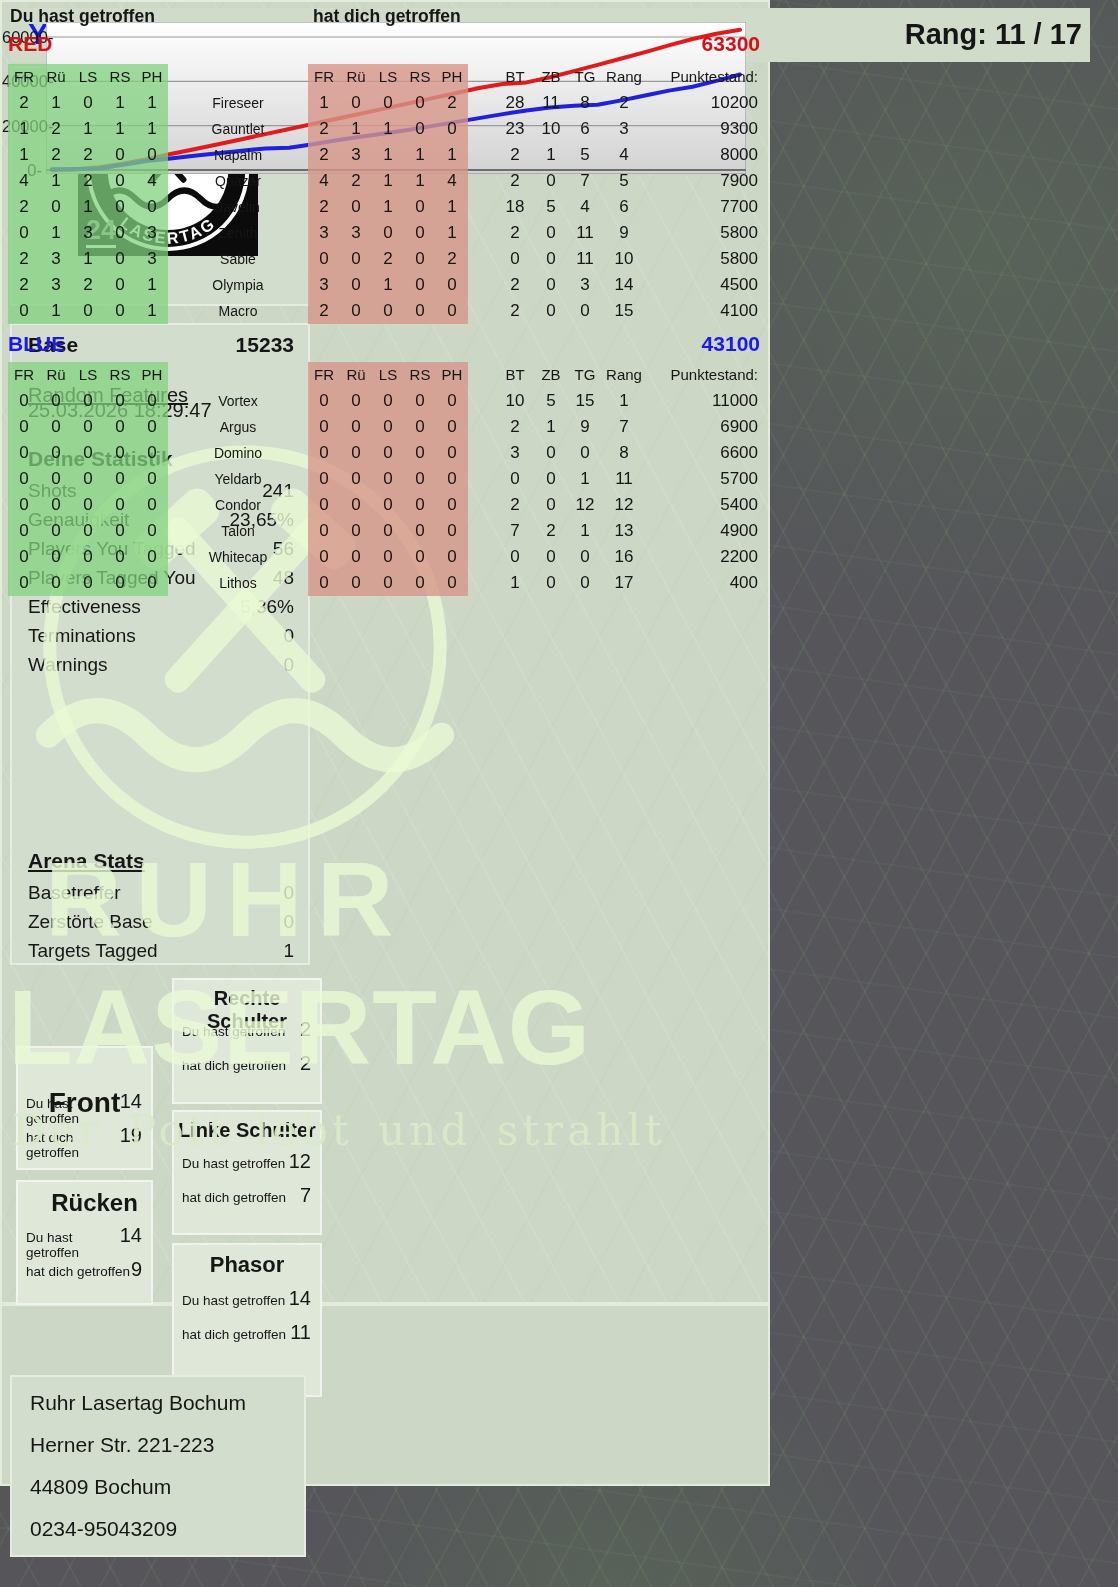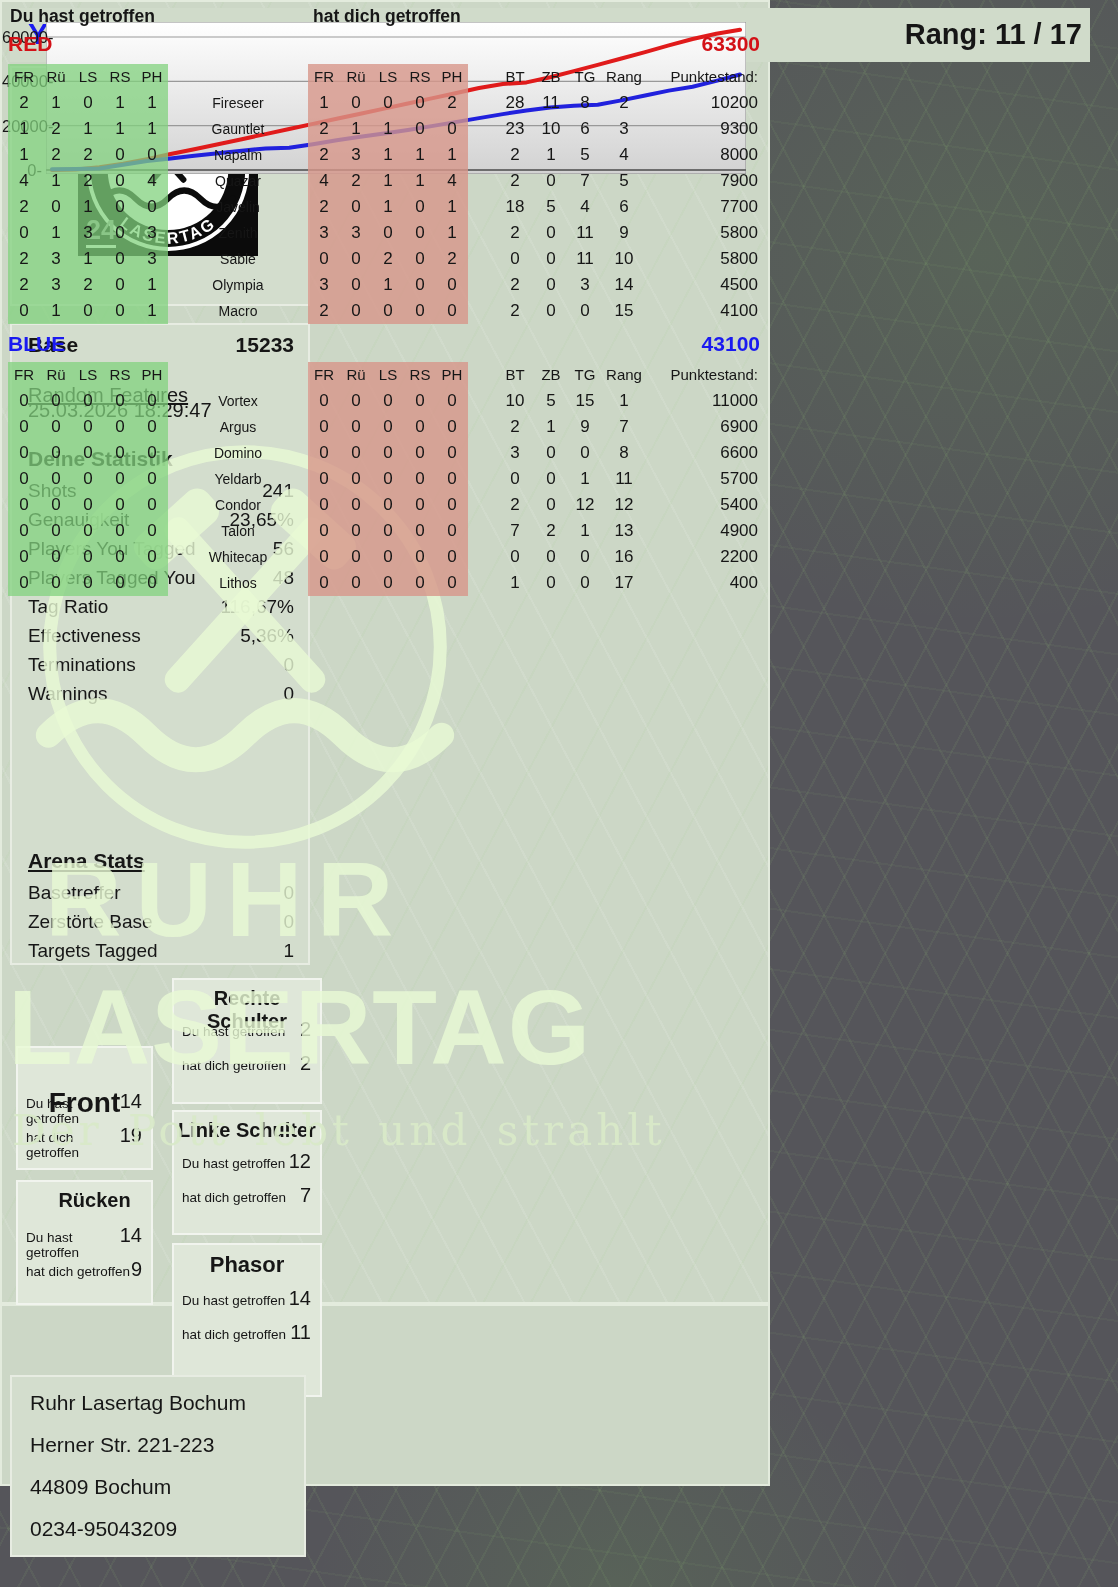--- a/index.html
+++ b/index.html
@@ -52,21 +52,21 @@
   .stat-row{ display:flex; justify-content:space-between; height:29px; font-size:19px; align-items:center; }
 
   
   .pbox{ position:absolute; background:#dfe7d9; border:2px solid #f1f4ee; }
   .pbox .ttl{ position:absolute; left:0; right:0; top:7px; text-align:center; font-weight:bold; }
   .pbox .prow{ position:absolute; left:8px; right:9px; display:flex; justify-content:space-between; align-items:baseline; }
   .pbox .pl{ font-size:13.5px; } .pbox .pv{ font-size:20px; }
   .box-rechte{ left:172px; top:978px;  width:150px; height:126px; } .box-rechte .ttl{ font-size:20px; }
   .box-front { left:16px;  top:1046px; width:137px; height:124px; } .box-front  .ttl{ font-size:28px;margin-top:32px; }
   .box-linke { left:172px; top:1110px; width:150px; height:125px; } .box-linke  .ttl{ font-size:20px; }
-  .box-rueck { left:16px;  top:1180px; width:137px; height:125px; } .box-rueck  .ttl{ font-size:20px;margin-left:20px; }
+  .box-rueck { left:16px;  top:1180px; width:137px; height:125px; } .box-rueck  .ttl{ font-size:24px;margin-left:20px; }
   .box-phasor{ left:172px; top:1243px; width:150px; height:154px; } .box-phasor .ttl{ font-size:22px; }
   .prow1{ top:42px; } .prow2{ top:76px; }
   .box-rechte .prow1,.box-linke .prow1{ top:38px; } .box-rechte .prow2,.box-linke .prow2{ top:72px; }
 
   
   .main-panel{ left:320px; top:66px; width:770px; height:1304px; background:#ccd7c6;
     border:2px solid #e3ebdd; overflow:hidden;
     background-image:
       repeating-linear-gradient(62deg, transparent 0 40px, rgba(255,255,255,0.10) 40px 42px),
       repeating-linear-gradient(-62deg, transparent 0 40px, rgba(160,205,140,0.09) 40px 42px); }
@@ -170,24 +170,20 @@
           <span>Genauigkeit</span>
           <span>23,65%</span>
         </div>
         <div class="stat-row">
           <span>Players You Tagged</span>
           <span>56</span>
         </div>
         <div class="stat-row">
           <span>Players Tagged You</span>
           <span>48</span>
-        </div>
-        <div class="stat-row">
-          <span>Tag Ratio</span>
-          <span>116,67%</span>
         </div>
         <div class="stat-row">
           <span>Effectiveness</span>
           <span>5,36%</span>
         </div>
         <div class="stat-row">
           <span>Terminations</span>
           <span>0</span>
         </div>
         <div class="stat-row">

